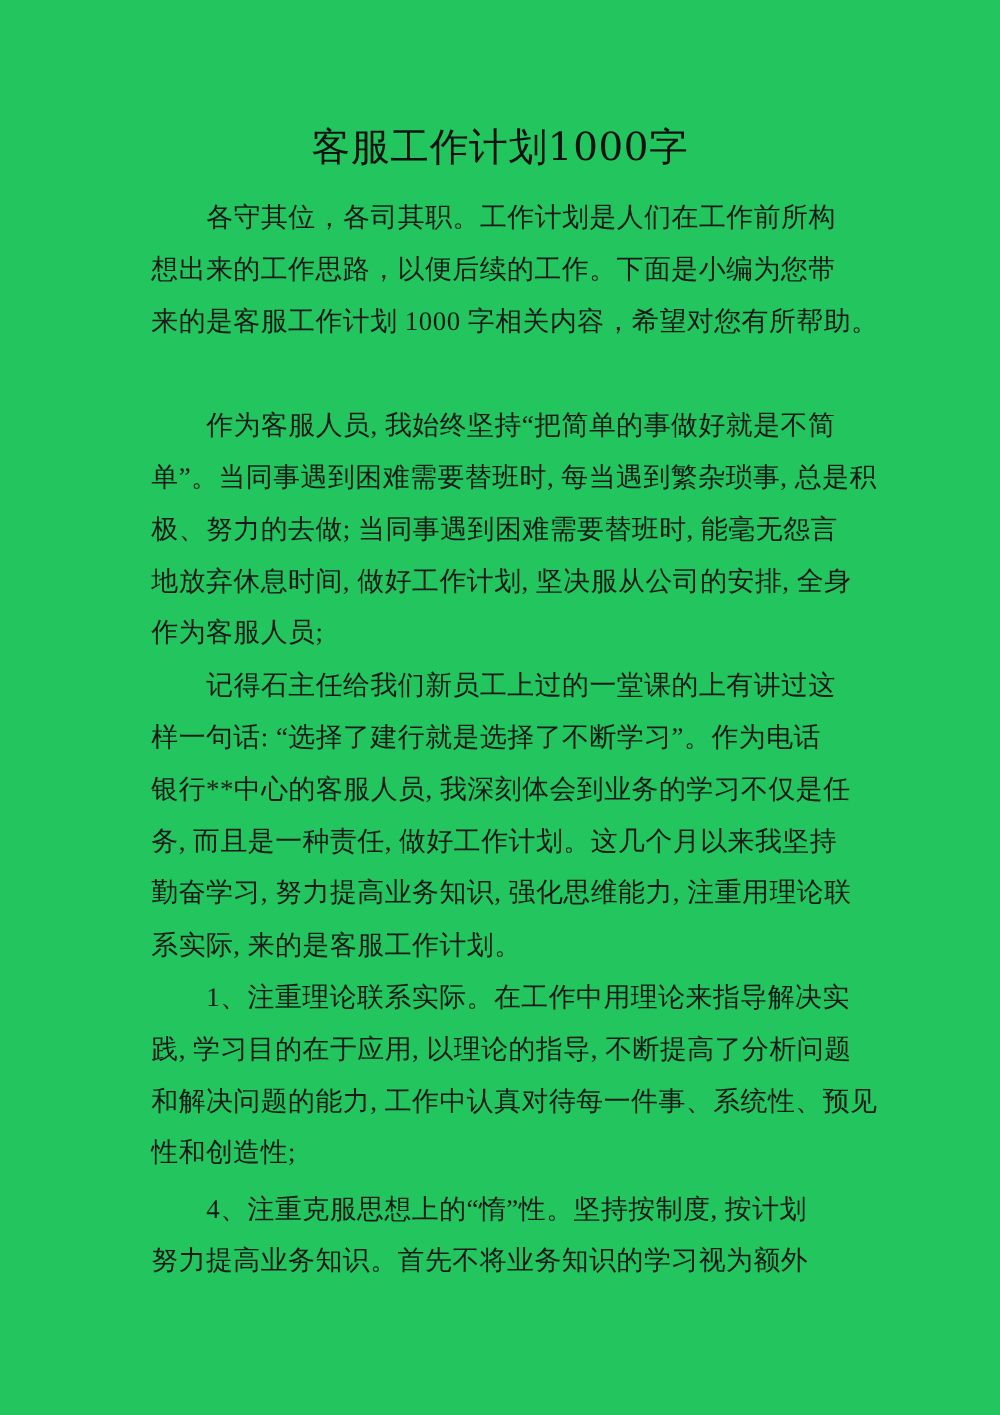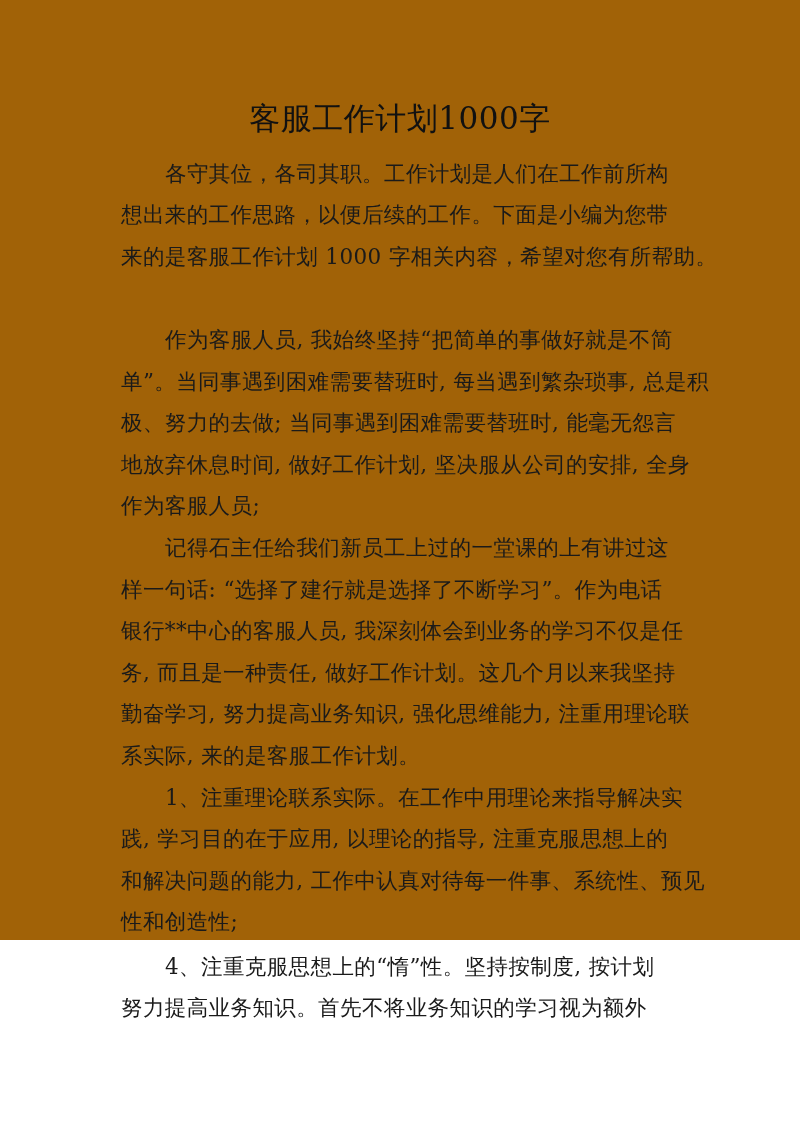--- a/index.html
+++ b/index.html
@@ -13,42 +13,43 @@
       position: relative;
       overflow: hidden;
       font-family: "DejaVu Serif", "Liberation Serif", serif;
       color: #1a1a1a;
     }
     .page {
       position: absolute;
       left: 0;
       top: 0;
       width: 800px;
-      height: 940px;
-      background: #a16207;
+      height: 1132px;
+      background: #22c55e;
     }
     .title {
       position: absolute;
       left: 0;
       top: 98px;
       width: 800px;
       text-align: center;
       font-size: 31px;
       line-height: 40px;
       letter-spacing: 0.5px;
       color: #111;
     }
     .line {
       position: absolute;
       left: 121px;
       font-size: 21.5px;
       line-height: 30px;
       white-space: nowrap;
       letter-spacing: 0.4px;
       color: #1a1a1a;
+      font-family: Liberation Serif, serif;
     }
     .indent { left: 165px; }
   </style>
 </head>
 <body>
 
 <div class="page">
 
   <div class="title">客服工作计划1000字</div>
 
@@ -70,21 +71,21 @@
     <div class="line indent" style="top:533px">记得石主任给我们新员工上过的一堂课的上有讲过这</div>
     <div class="line" style="top:575px">样一句话: “选择了建行就是选择了不断学习”。作为电话</div>
     <div class="line" style="top:616px">银行**中心的客服人员, 我深刻体会到业务的学习不仅是任</div>
     <div class="line" style="top:658px">务, 而且是一种责任, 做好工作计划。这几个月以来我坚持</div>
     <div class="line" style="top:699px">勤奋学习, 努力提高业务知识, 强化思维能力, 注重用理论联</div>
     <div class="line" style="top:741px">系实际, 来的是客服工作计划。</div>
   </div>
 
   <div>
     <div class="line indent" style="top:783px">1、注重理论联系实际。在工作中用理论来指导解决实</div>
-    <div class="line" style="top:824px">践, 学习目的在于应用, 以理论的指导, 注重克服思想上的</div>
+    <div class="line" style="top:824px">践, 学习目的在于应用, 以理论的指导, 不断提高了分析问题</div>
     <div class="line" style="top:866px">和解决问题的能力, 工作中认真对待每一件事、系统性、预见</div>
     <div class="line" style="top:907px">性和创造性;</div>
   </div>
 
   <div>
     <div class="line indent" style="top:952px">4、注重克服思想上的“惰”性。坚持按制度, 按计划</div>
     <div class="line" style="top:993px">努力提高业务知识。首先不将业务知识的学习视为额外</div>
   </div>
 
 </div>

